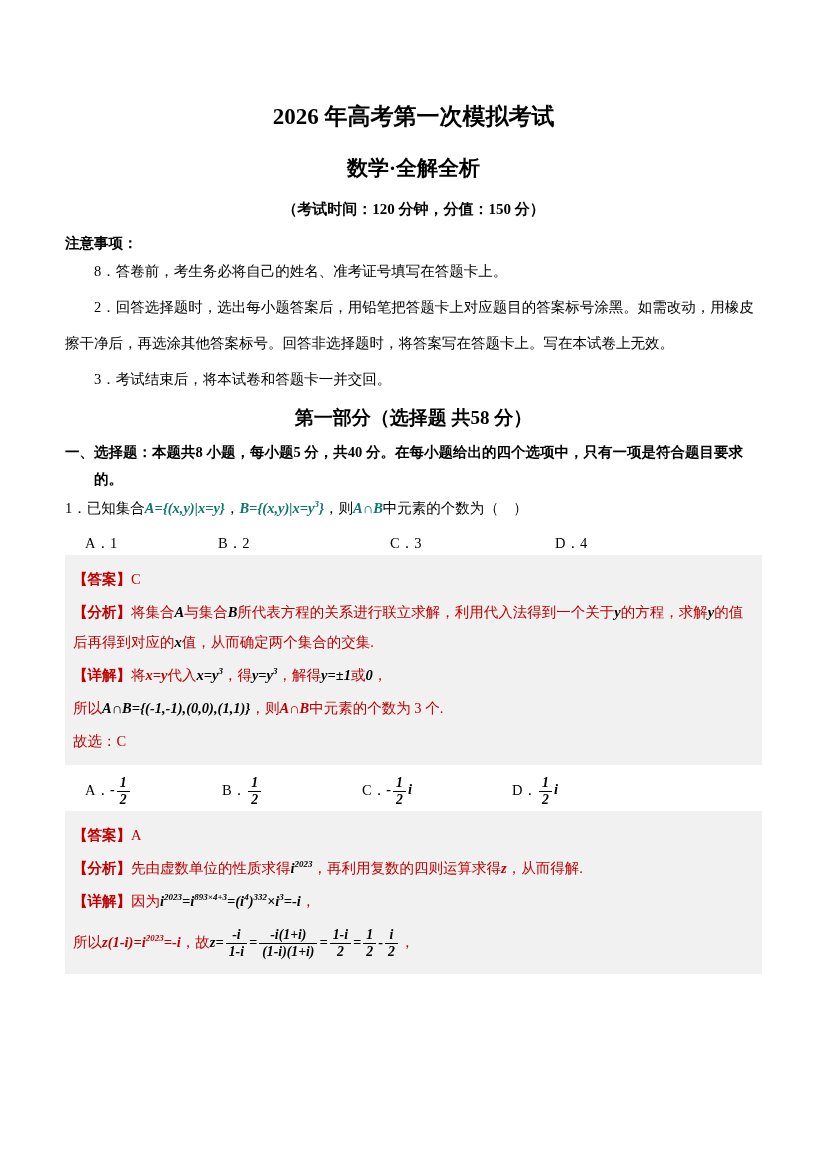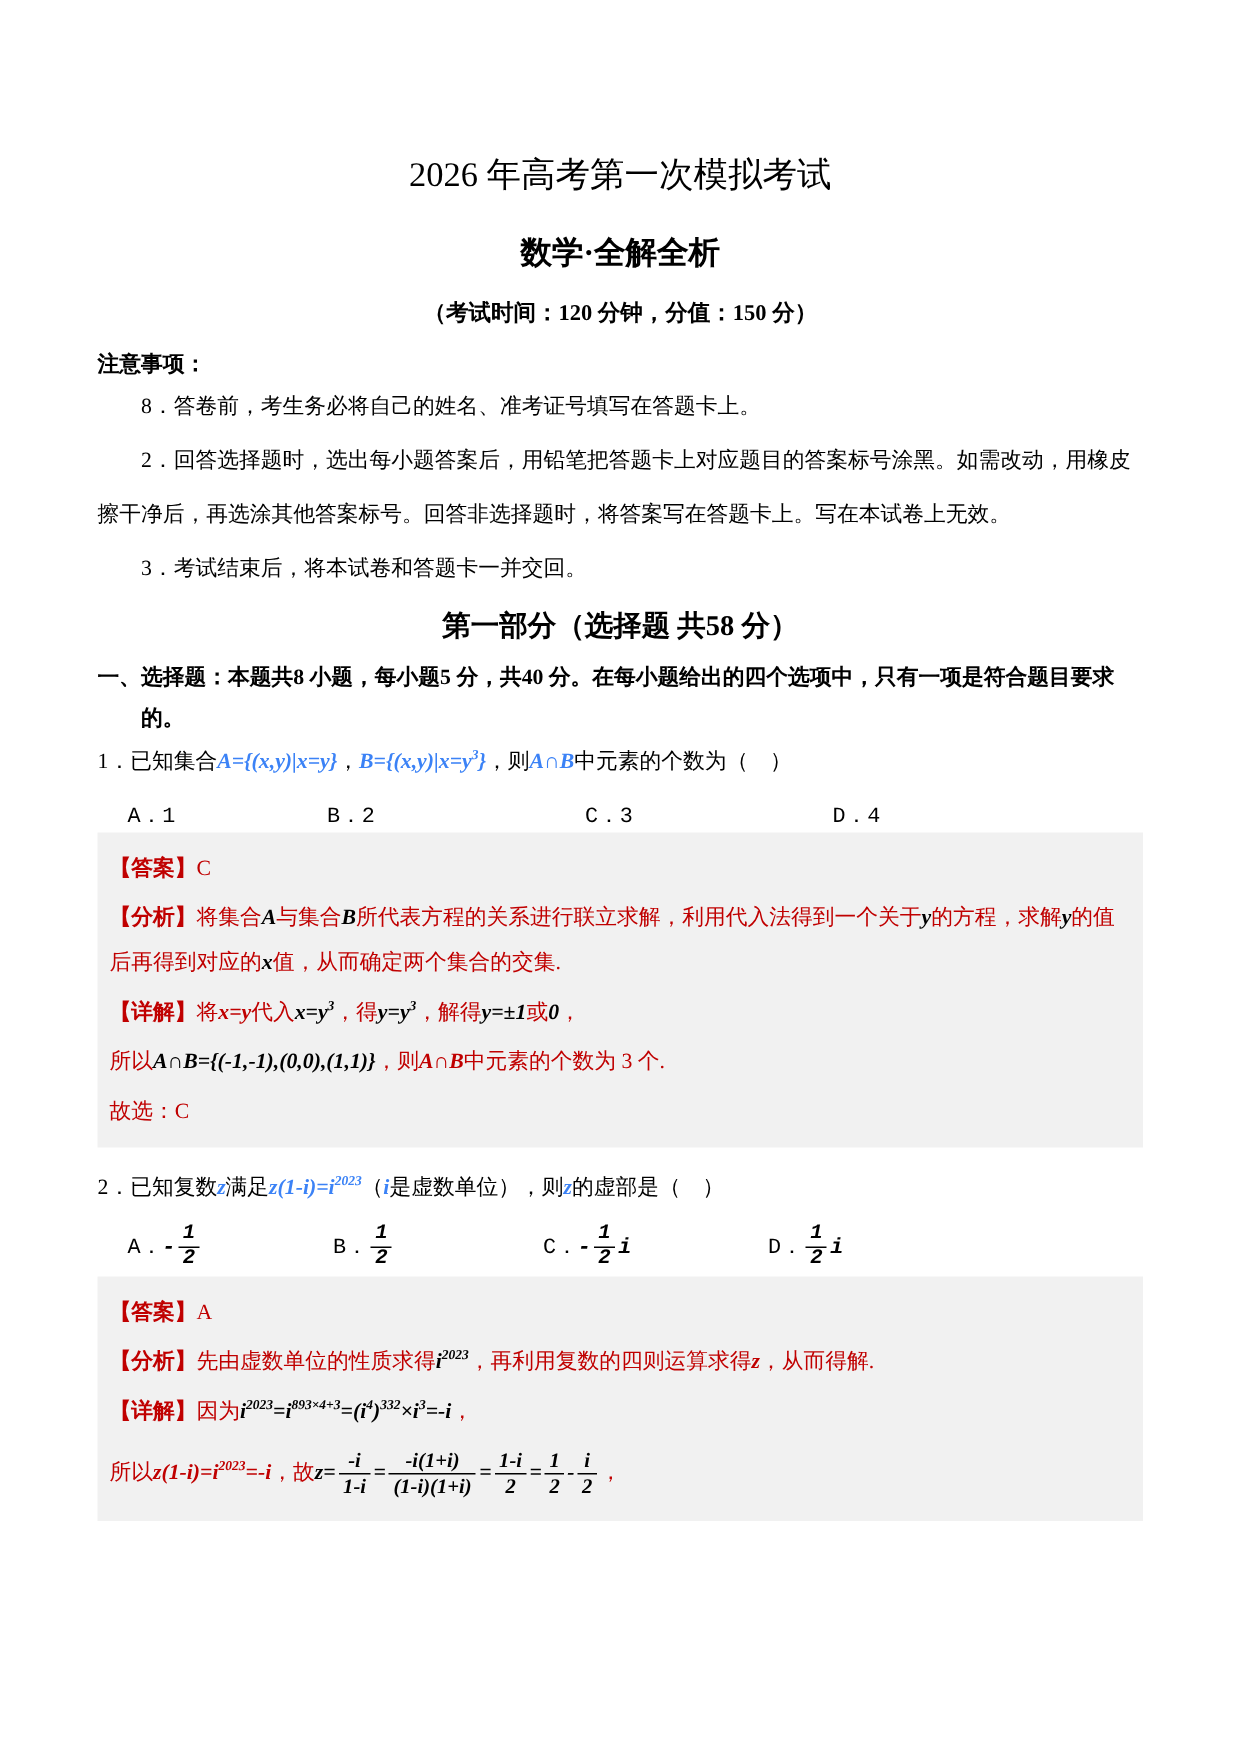--- a/index.html
+++ b/index.html
@@ -3,51 +3,51 @@
 <meta charset="utf-8">
 <style>
   html,body{margin:0;padding:0;background:#ffffff;}
   body{
     width:827px;height:1169px;overflow:hidden;
     font-family:"Liberation Serif","DejaVu Serif",serif;
     color:#000;font-size:14.5px;
   }
   .page{padding:103px 65px 0 65px;box-sizing:border-box;}
 
-  .title{font-size:23px;font-weight:normal;text-align:center;line-height:28px;margin:0;}
+  .title{font-size:23px;font-weight:bold;text-align:center;line-height:28px;margin:0;}
   .subtitle{font-size:21px;font-weight:bold;text-align:center;line-height:26px;margin:24px 0 0 0;}
   .meta{font-size:15px;font-weight:bold;text-align:center;line-height:22px;margin:17px 0 0 0;}
 
   .notice-heading{font-weight:bold;line-height:20px;margin:13px 0 0 0;font-size:14.5px;}
   .notice p{margin:0;line-height:36px;text-indent:2em;font-size:14.5px;}
 
   .part-heading{font-size:19px;font-weight:bold;text-align:center;line-height:26px;margin:8px 0 0 0;}
   .intro{font-weight:bold;line-height:27px;margin:8px 0 0 0;padding-left:2em;text-indent:-2em;}
 
   .stem{line-height:26px;margin:2px 0 0 0;}
   .stem-q2{margin-top:14px;}
 
-  .opts{display:flex;align-items:center;padding-left:20px;margin-top:10px;min-height:24px;font-family:Liberation Mono, monospace;}
+  .opts{display:flex;align-items:center;padding-left:20px;margin-top:10px;min-height:24px;}
   .opts .opt{display:inline-block;}
   .opts-q1 .opt:nth-child(1){width:133px;}
   .opts-q1 .opt:nth-child(2){width:172px;}
   .opts-q1 .opt:nth-child(3){width:165px;}
   .opts-q2{margin-top:6px;min-height:40px;}
   .opts-q2 .opt:nth-child(1){width:137px;}
   .opts-q2 .opt:nth-child(2){width:140px;}
   .opts-q2 .opt:nth-child(3){width:150px;}
 
   .sol{background:#f1f1f1;margin-top:0;padding:6px 8px;color:#c00000;}
   .sol p{margin:3px 0;line-height:30px;}
   .sol p.tall{line-height:46px;}
   .sol .lbl{font-weight:bold;}
 
   
   .m{font-style:italic;font-weight:bold;color:#000;}
-  .stem .m{color:#3b82f6;}
+  .stem .m{color:#0f766e;}
   .sol .m{color:#000;}
   .sol .m.mr{color:inherit;}
 
   sup{font-size:0.62em;vertical-align:super;line-height:0;}
 
   .frac{display:inline-flex;flex-direction:column;vertical-align:middle;
         text-align:center;line-height:1.15;margin:0 2px;font-size:0.95em;}
   .frac .fn{display:block;border-bottom:1.4px solid currentColor;padding:0 3px;}
   .frac .fd{display:block;padding:0 3px;}
 </style>
@@ -81,21 +81,20 @@
     <div class="sol">
       <p><b class="lbl">【答案】</b>C</p>
       <p><b class="lbl">【分析】</b>将集合<span class="m">A</span>与集合<span class="m">B</span>所代表方程的关系进行联立求解，利用代入法得到一个关于<span class="m">y</span>的方程，求解<span class="m">y</span>的值后再得到对应的<span class="m">x</span>值，从而确定两个集合的交集.</p>
       <p><b class="lbl">【详解】</b>将<span class="m mr">x=y</span>代入<span class="m">x=y<sup>3</sup></span>，得<span class="m">y=y<sup>3</sup></span>，解得<span class="m">y=±1</span>或<span class="m">0</span>，</p>
       <p>所以<span class="m">A∩B={(-1,-1),(0,0),(1,1)}</span>，则<span class="m mr">A∩B</span>中元素的个数为 3 个.</p>
       <p>故选：C</p>
     </div>
   </div>
 
   <div>
-    <p class="stem stem-q2">2．已知复数<span class="m">z</span>满足<span class="m">z(1-i)=i<sup>2023</sup></span>（<span class="m">i</span>是虚数单位），则<span class="m">z</span>的虚部是（　）</p>
     <div class="opts opts-q2">
       <span class="opt">A．<span class="m">-<span class="frac">
               <span class="fn">1</span>
               <span class="fd">2</span>
             </span></span></span>
       <span class="opt">B．<span class="m"><span class="frac">
               <span class="fn">1</span>
               <span class="fd">2</span>
             </span></span></span>
       <span class="opt">C．<span class="m">-<span class="frac">

